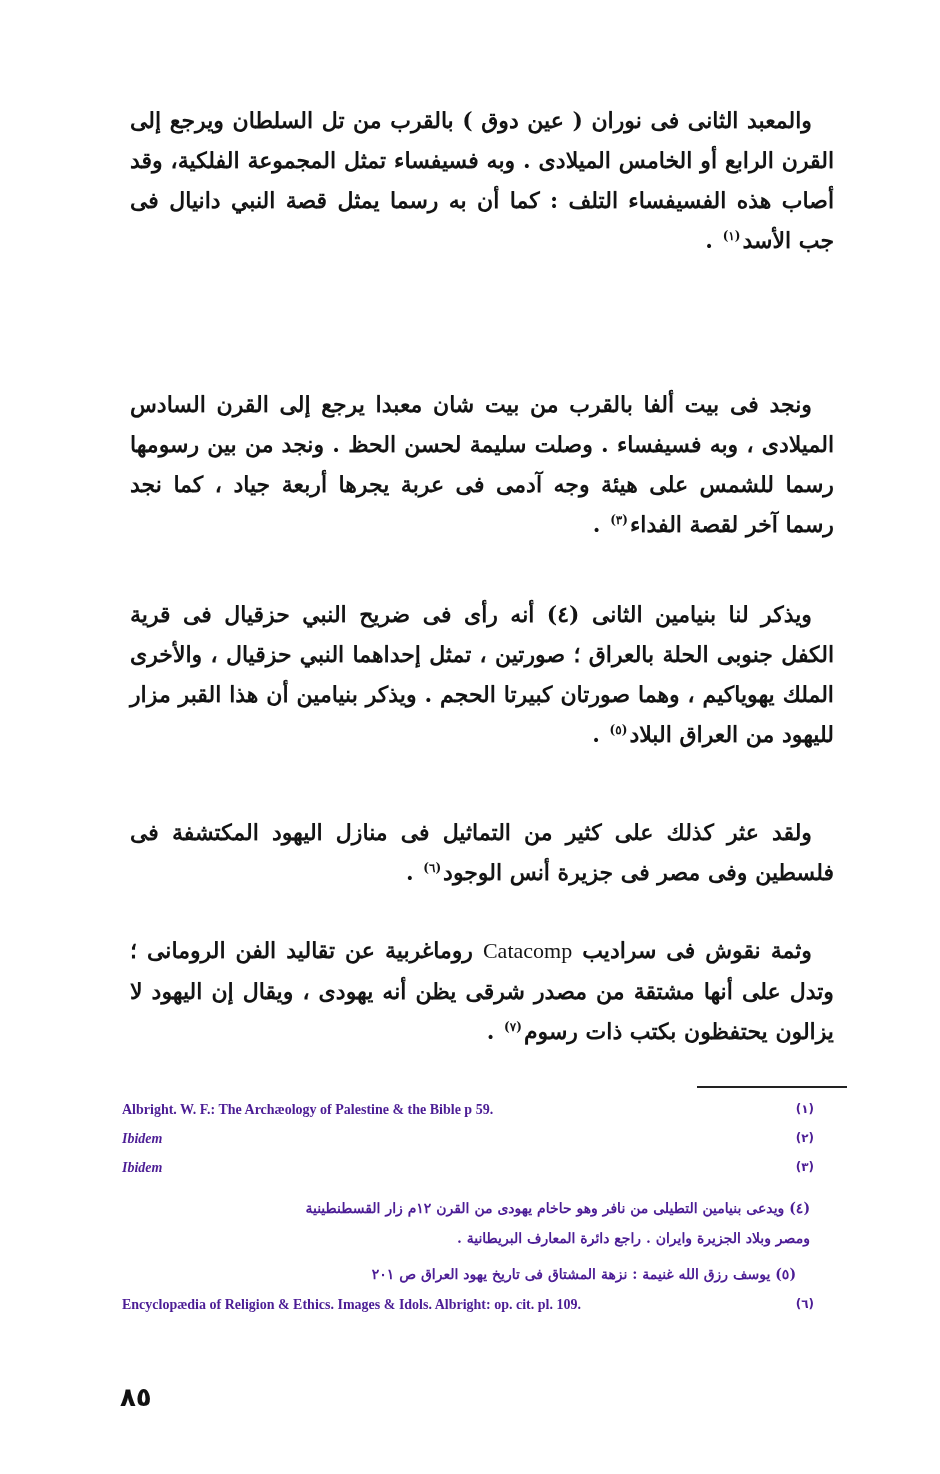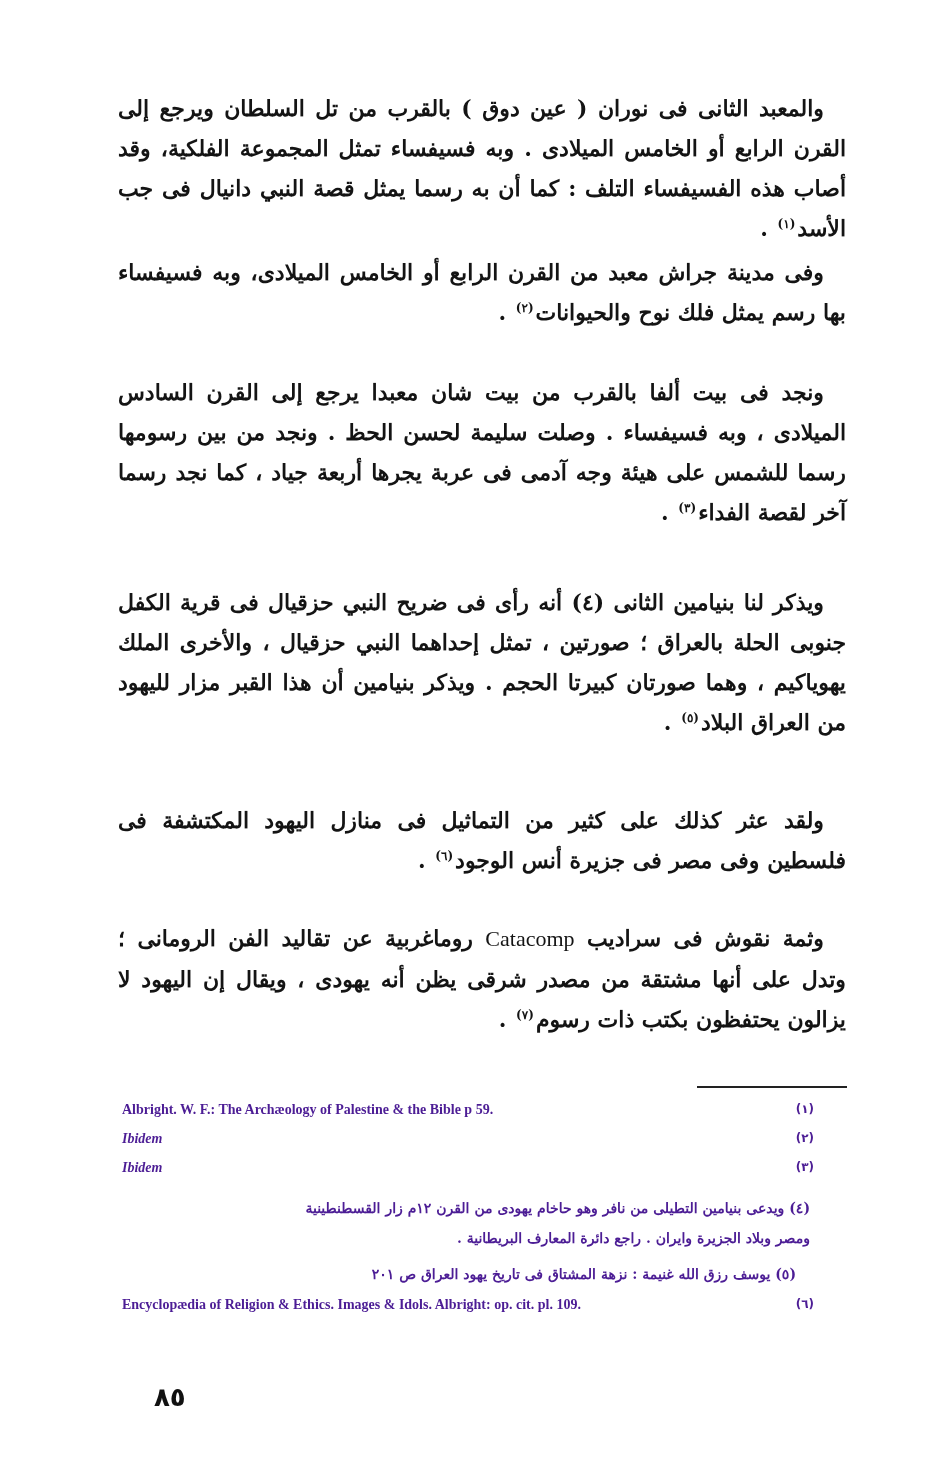--- a/index.html
+++ b/index.html
@@ -4,51 +4,45 @@
 <style>
   html, body { margin: 0; padding: 0; background: #ffffff; }
   body { width: 940px; height: 1474px; position: relative; overflow: hidden; color: #111; }
   .page { position: absolute; left: 0; top: 0; width: 940px; height: 1474px; }
   .body-text {
     position: absolute; left: 118px; width: 728px;
     direction: rtl; text-align: justify;
     font-family: "DejaVu Serif", serif; font-weight: bold;
     font-size: 22px; color: #141414;
   }
-  .para { margin: 0; line-height: 40px; text-align-last: right; }
+  .para { margin: 12px; line-height: 40px; text-align-last: right; }
   .para .indent { display: inline-block; width: 22px; }
   sup.note { font-size: 12px; vertical-align: super; line-height: 0; margin: 0 2px; }
   .latin { font-family: "Liberation Serif", serif; font-weight: normal; direction: ltr; unicode-bidi: embed; }
   .rule { position: absolute; left: 697px; top: 1086px; width: 150px; height: 2px; background: #222; }
   .fn { position: absolute; left: 122px; width: 692px; font-size: 14px; color: #4c1d95; }
   .fn-latin { direction: ltr; font-family: "Liberation Serif", serif; font-weight: bold; display: flex; justify-content: space-between; }
   .fn-latin .num { font-family: "DejaVu Sans", sans-serif; font-size: 12px; }
   .fn-latin.italic .txt { font-style: italic; }
   .fn-ar { direction: rtl; text-align: right; font-family: "DejaVu Serif", serif; font-weight: bold; font-size: 14px; left: 118px; width: 692px; }
-  .pagenum { position: absolute; left: 120px; top: 1382px; font-family: "DejaVu Sans", sans-serif; font-weight: bold; font-size: 26px; direction: rtl; margin-left: 34px; }
+  .pagenum { position: absolute; left: 120px; top: 1382px; font-family: "DejaVu Sans", sans-serif; font-weight: bold; font-size: 26px; direction: rtl; }
 </style>
 </head>
 <body>
 
 <div class="page">
 
   <div class="body-text" style="top:88px">
     <p class="para">
       <span class="indent"></span><span>والمعبد الثانى فى نوران ( عين دوق ) بالقرب من تل السلطان ويرجع</span>
       <span>إلى القرن الرابع أو الخامس الميلادى . وبه فسيفساء تمثل المجموعة الفلكية، وقد أصاب</span>
       <span>هذه الفسيفساء التلف : كما أن به رسما يمثل قصة النبي دانيال فى جب الأسد</span><sup class="note">(١)</sup><span> .</span>
     </p>
   </div>
 
-  <div class="body-text" style="top:252px">
-    <p class="para">
-      <span class="indent"></span><span>وفى مدينة جراش معبد من القرن الرابع أو الخامس الميلادى، وبه فسيفساء</span>
-      <span>بها رسم يمثل فلك نوح والحيوانات</span><sup class="note">(٢)</sup><span> .</span>
-    </p>
-  </div>
 
   <div class="body-text" style="top:372px">
     <p class="para">
       <span class="indent"></span><span>ونجد فى بيت ألفا بالقرب من بيت شان معبدا يرجع إلى القرن السادس</span>
       <span>الميلادى ، وبه فسيفساء . وصلت سليمة لحسن الحظ . ونجد من بين رسومها رسما</span>
       <span>للشمس على هيئة وجه آدمى فى عربة يجرها أربعة جياد ، كما نجد رسما آخر</span>
       <span>لقصة الفداء</span><sup class="note">(٣)</sup><span> .</span>
     </p>
   </div>
 

